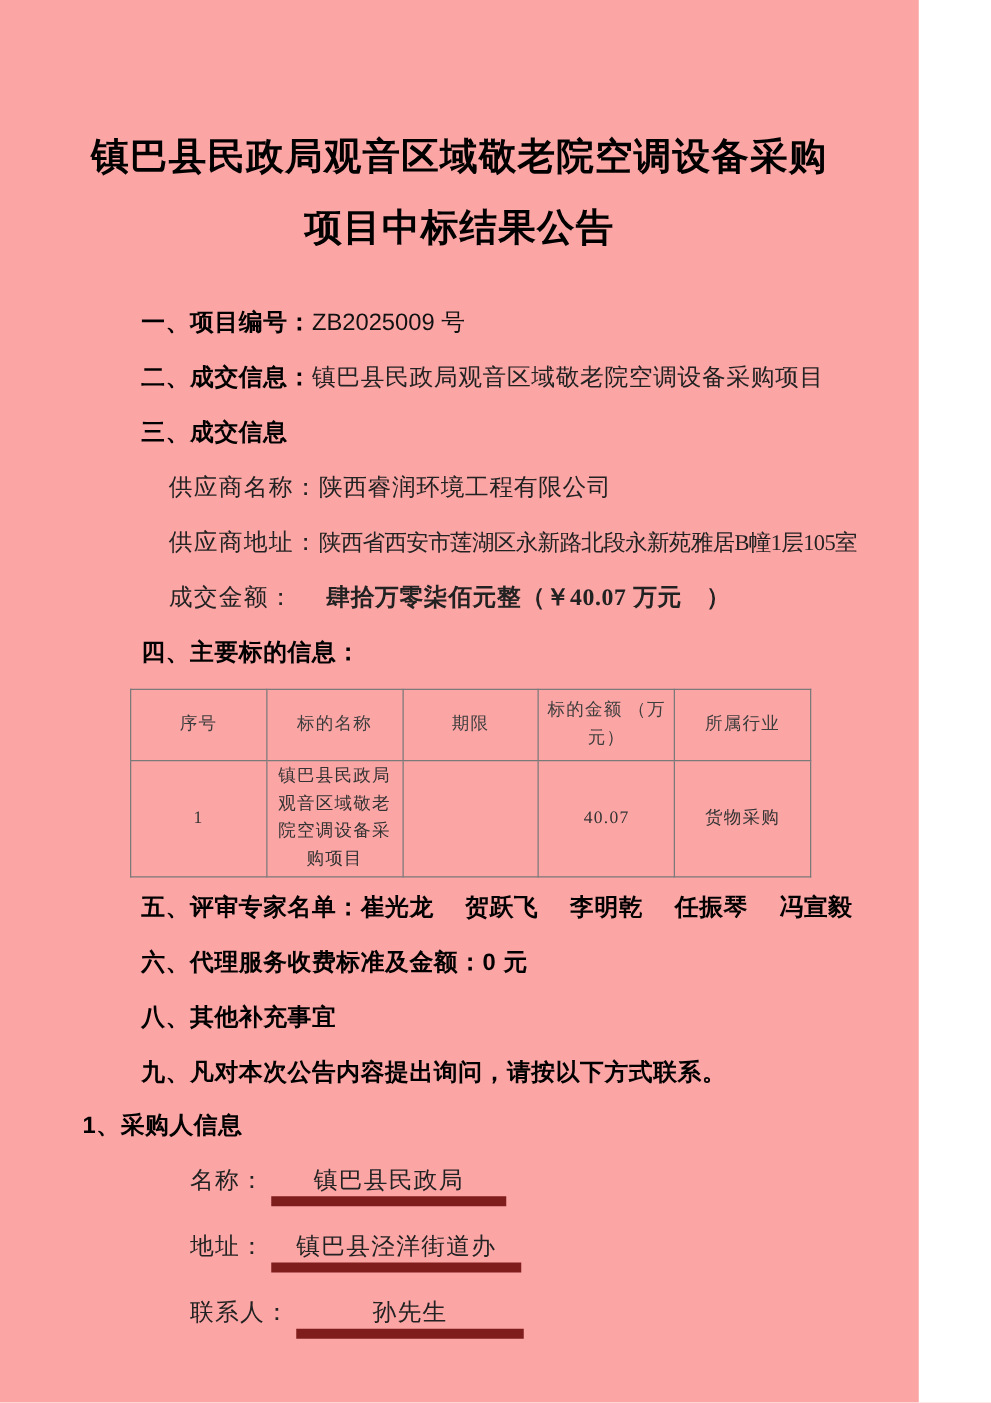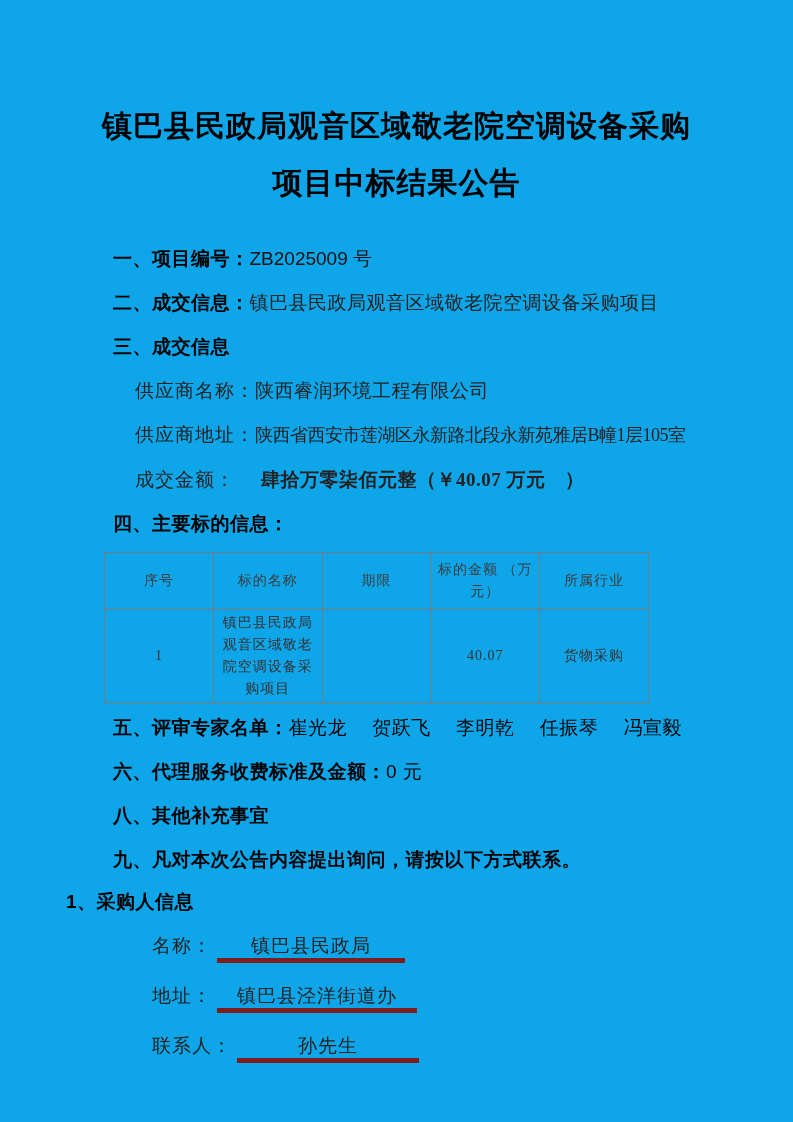--- a/index.html
+++ b/index.html
@@ -1,19 +1,19 @@
 <!DOCTYPE html>
 <html><head>
 <meta charset="utf-8">
 <style>
   html,body{margin:0;padding:0;background:#ffffff;}
   .page{
     position:relative;
-    width:793px;height:1122px;
-    background:#0ea5e9;
+    width:735px;height:1122px;
+    background:#fca5a5;
     overflow:hidden;
     font-family:"Liberation Serif", serif;
     color:#1b1b1b;
   }
   .doc-title{
     padding-top:97px;
     text-align:center;
     font-family:"Liberation Serif", serif;
     font-weight:700;
     font-size:30px;
@@ -42,21 +42,21 @@
     color:#222;
     letter-spacing:0.5px;
   }
   .v-sans{
     font-family:"Liberation Sans", sans-serif;
     font-weight:400;
     color:#111;
   }
   .v-bold{
     font-family:"Liberation Sans", sans-serif;
-    font-weight:400;
+    font-weight:700;
     color:#000;
     letter-spacing:0.5px;
   }
   .slabel{
     font-family:"Liberation Serif", serif;
     color:#222;
     letter-spacing:1px;
   }
   .addr-val{letter-spacing:-0.5px;font-size:18px;}
   .amount-val{margin-left:26px;font-weight:bold;}
@@ -79,21 +79,21 @@
     white-space:normal;
     letter-spacing:1px;
   }
   .subject-table tr.thead td{height:52px;}
   .subject-table tr.tbody td{height:68px;color:#333;}
   .after-table{margin-top:13px;}
   .purchaser-heading{margin-left:66px;margin-top:19px;}
   .fill-row{margin-left:152px;}
   .fill{
     display:inline-block;
-    border-bottom:5px solid #7f1d1d;
+    border-bottom:8px solid #7f1d1d;
     text-align:center;
     font-family:"Liberation Serif", serif;
     color:#222;
     letter-spacing:1px;
     padding-bottom:1px;
     margin-left:5px;
   }
   .w-name{width:188px;}
   .w-addr{width:200px;}
   .w-contact{width:182px;}

